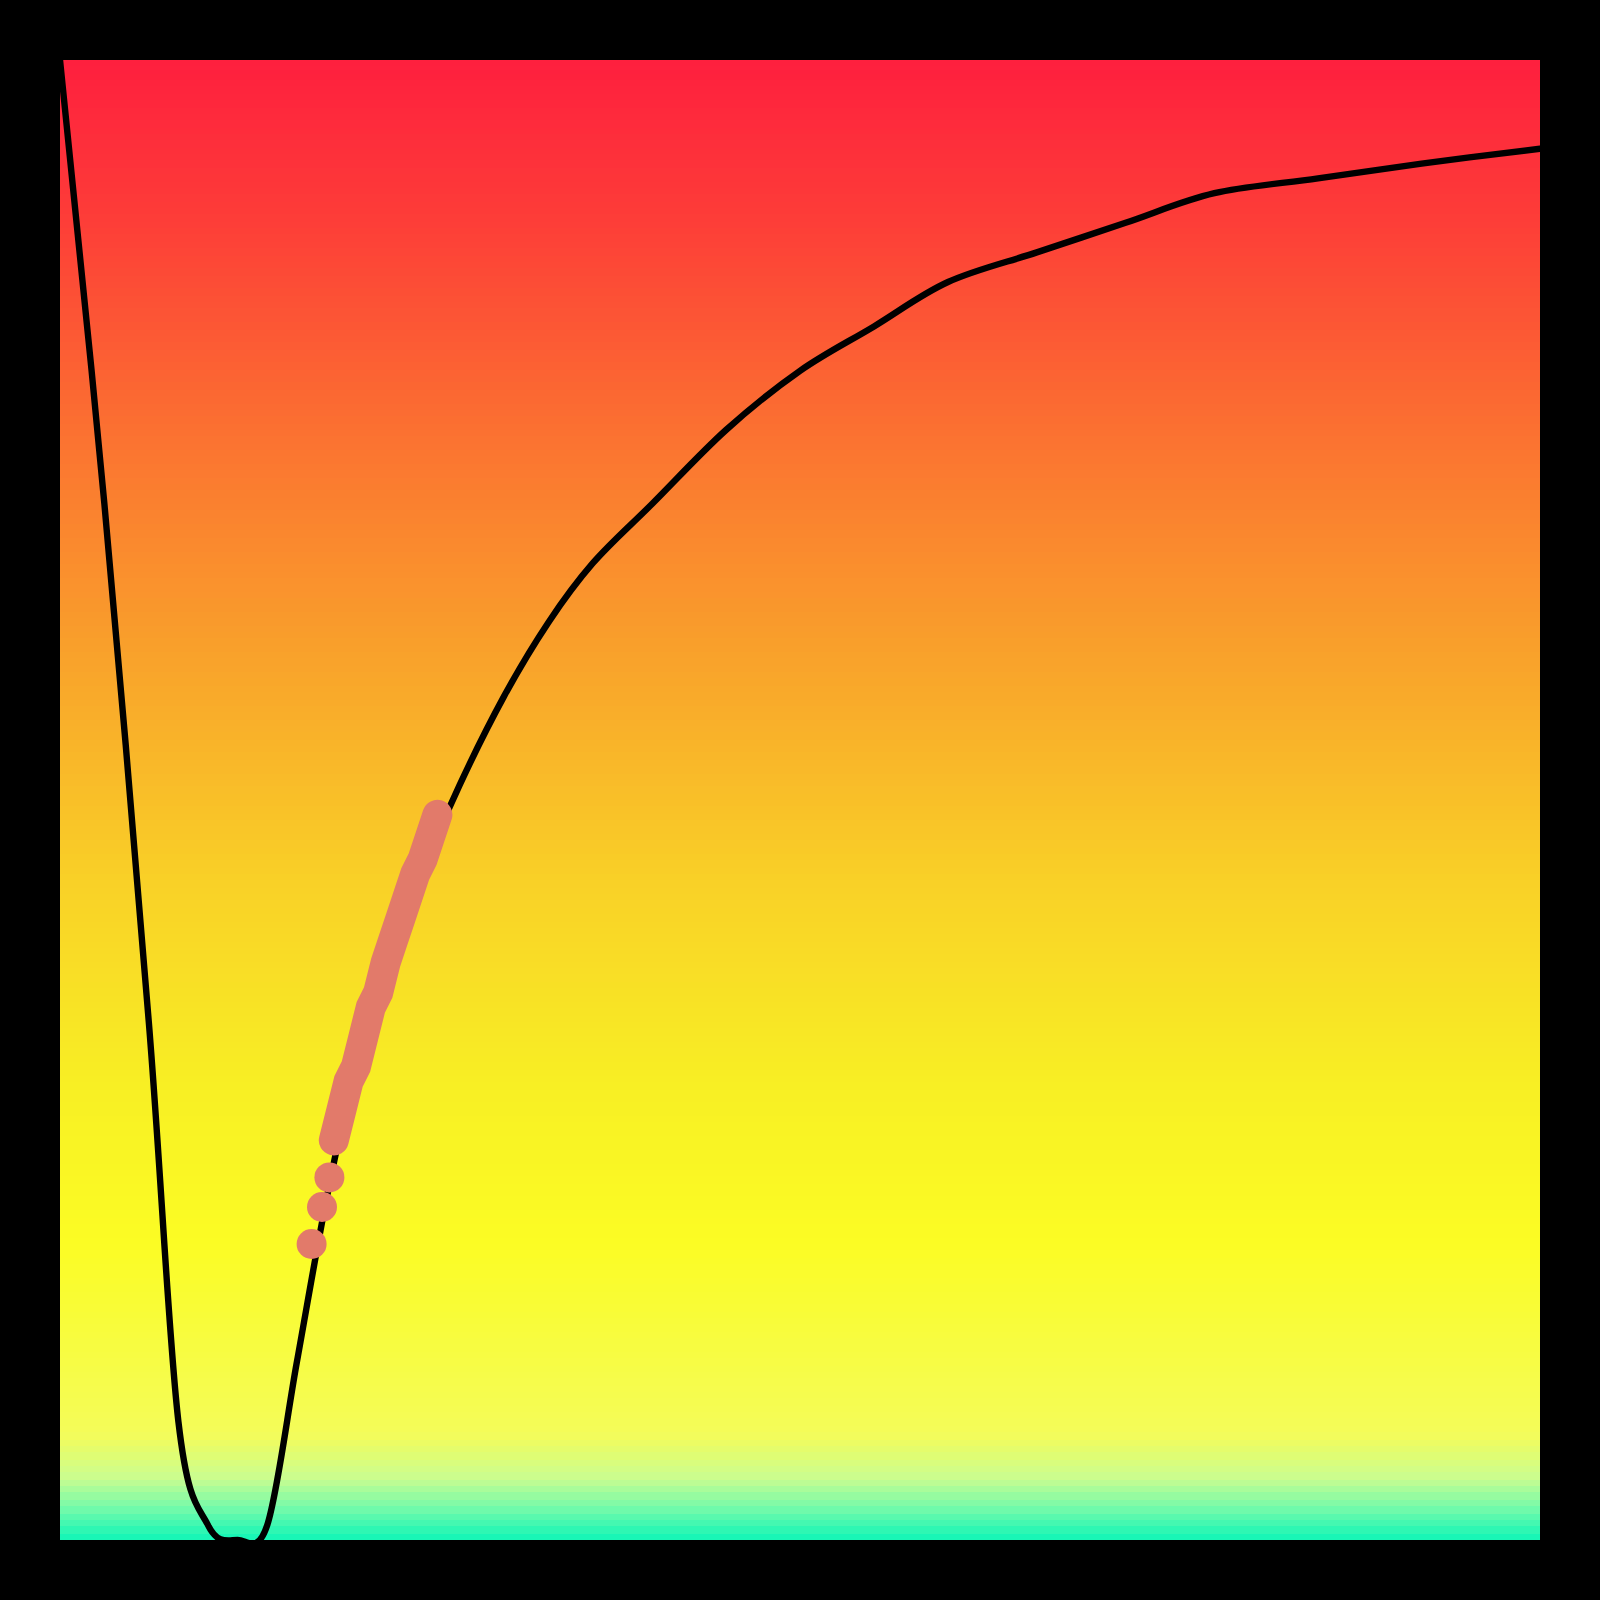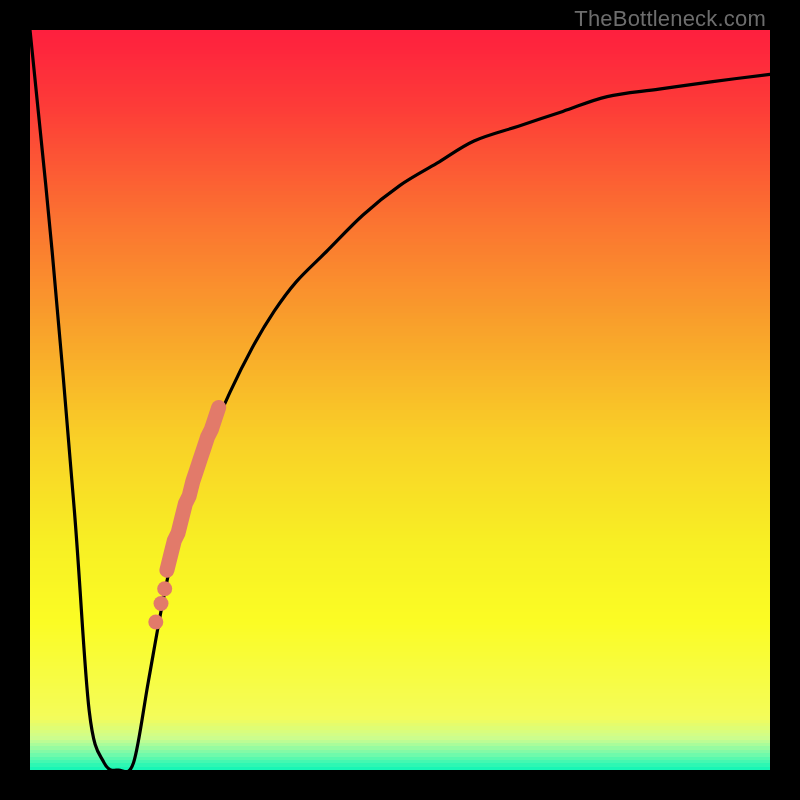--- a/index.html
+++ b/index.html
@@ -279,14 +279,13 @@
     <svg class="overlay" viewBox="0 0 740 740" preserveAspectRatio="none">
       <path id="curve-path" fill="none" stroke="#000000" stroke-width="3.2" stroke-linejoin="round" stroke-linecap="round" d="M 0.0 0.0 C 3.7 37.0, 14.8 141.8, 22.2 222.0 C 29.6 302.2, 38.2 404.5, 44.4 481.0 C 50.6 557.5, 54.3 638.9, 59.2 680.8 C 64.1 722.7, 69.1 722.7, 74.0 732.6 C 78.9 742.5, 83.9 740.0, 88.8 740.0 C 93.7 740.0, 98.7 747.4, 103.6 732.6 C 108.5 717.8, 113.5 678.3, 118.4 651.2 C 123.3 624.1, 128.3 594.5, 133.2 569.8 C 138.1 545.1, 143.1 521.7, 148.0 503.2 C 152.9 484.7, 157.9 473.6, 162.8 458.8 C 167.7 444.0, 171.4 430.4, 177.6 414.4 C 183.8 398.4, 192.4 378.6, 199.8 362.6 C 207.2 346.6, 214.6 331.8, 222.0 318.2 C 229.4 304.6, 236.8 292.3, 244.2 281.2 C 251.6 270.1, 257.8 261.5, 266.4 251.6 C 275.0 241.7, 284.9 233.1, 296.0 222.0 C 307.1 210.9, 320.7 196.1, 333.0 185.0 C 345.3 173.9, 357.7 164.0, 370.0 155.4 C 382.3 146.8, 394.7 140.6, 407.0 133.2 C 419.3 125.8, 430.4 117.2, 444.0 111.0 C 457.6 104.8, 473.6 101.1, 488.4 96.2 C 503.2 91.3, 518.0 86.3, 532.8 81.4 C 547.6 76.5, 561.2 70.3, 577.2 66.6 C 593.2 62.9, 611.7 61.7, 629.0 59.2 C 646.3 56.7, 662.3 54.3, 680.8 51.8 C 699.3 49.3, 730.1 45.6, 740.0 44.4"></path>
       <path id="marker-band" fill="none" stroke-linecap="round" d="M 136.9 540.2 L 140.6 525.4 L 144.3 510.6 L 148.0 503.2 L 151.7 488.4 L 155.4 473.6 L 159.1 466.2 L 162.8 451.4 L 166.5 440.3 L 170.2 429.2 L 173.9 418.1 L 177.6 407.0 L 181.3 399.6 L 185.0 388.5 L 188.7 377.4" stroke="#e27a6a" stroke-width="15"></path>
       <g id="marker-dots">
           <circle cx="125.8" cy="592.0" r="7.5" fill="#e27a6a"></circle>
           <circle cx="131.0" cy="573.5" r="7.5" fill="#e27a6a"></circle>
           <circle cx="134.7" cy="558.7" r="7.5" fill="#e27a6a"></circle>
         </g>
     </svg>
   </div>
-  <div class="watermark">TheBottleneck.com</div>
 </div>
 
 </body></html>

